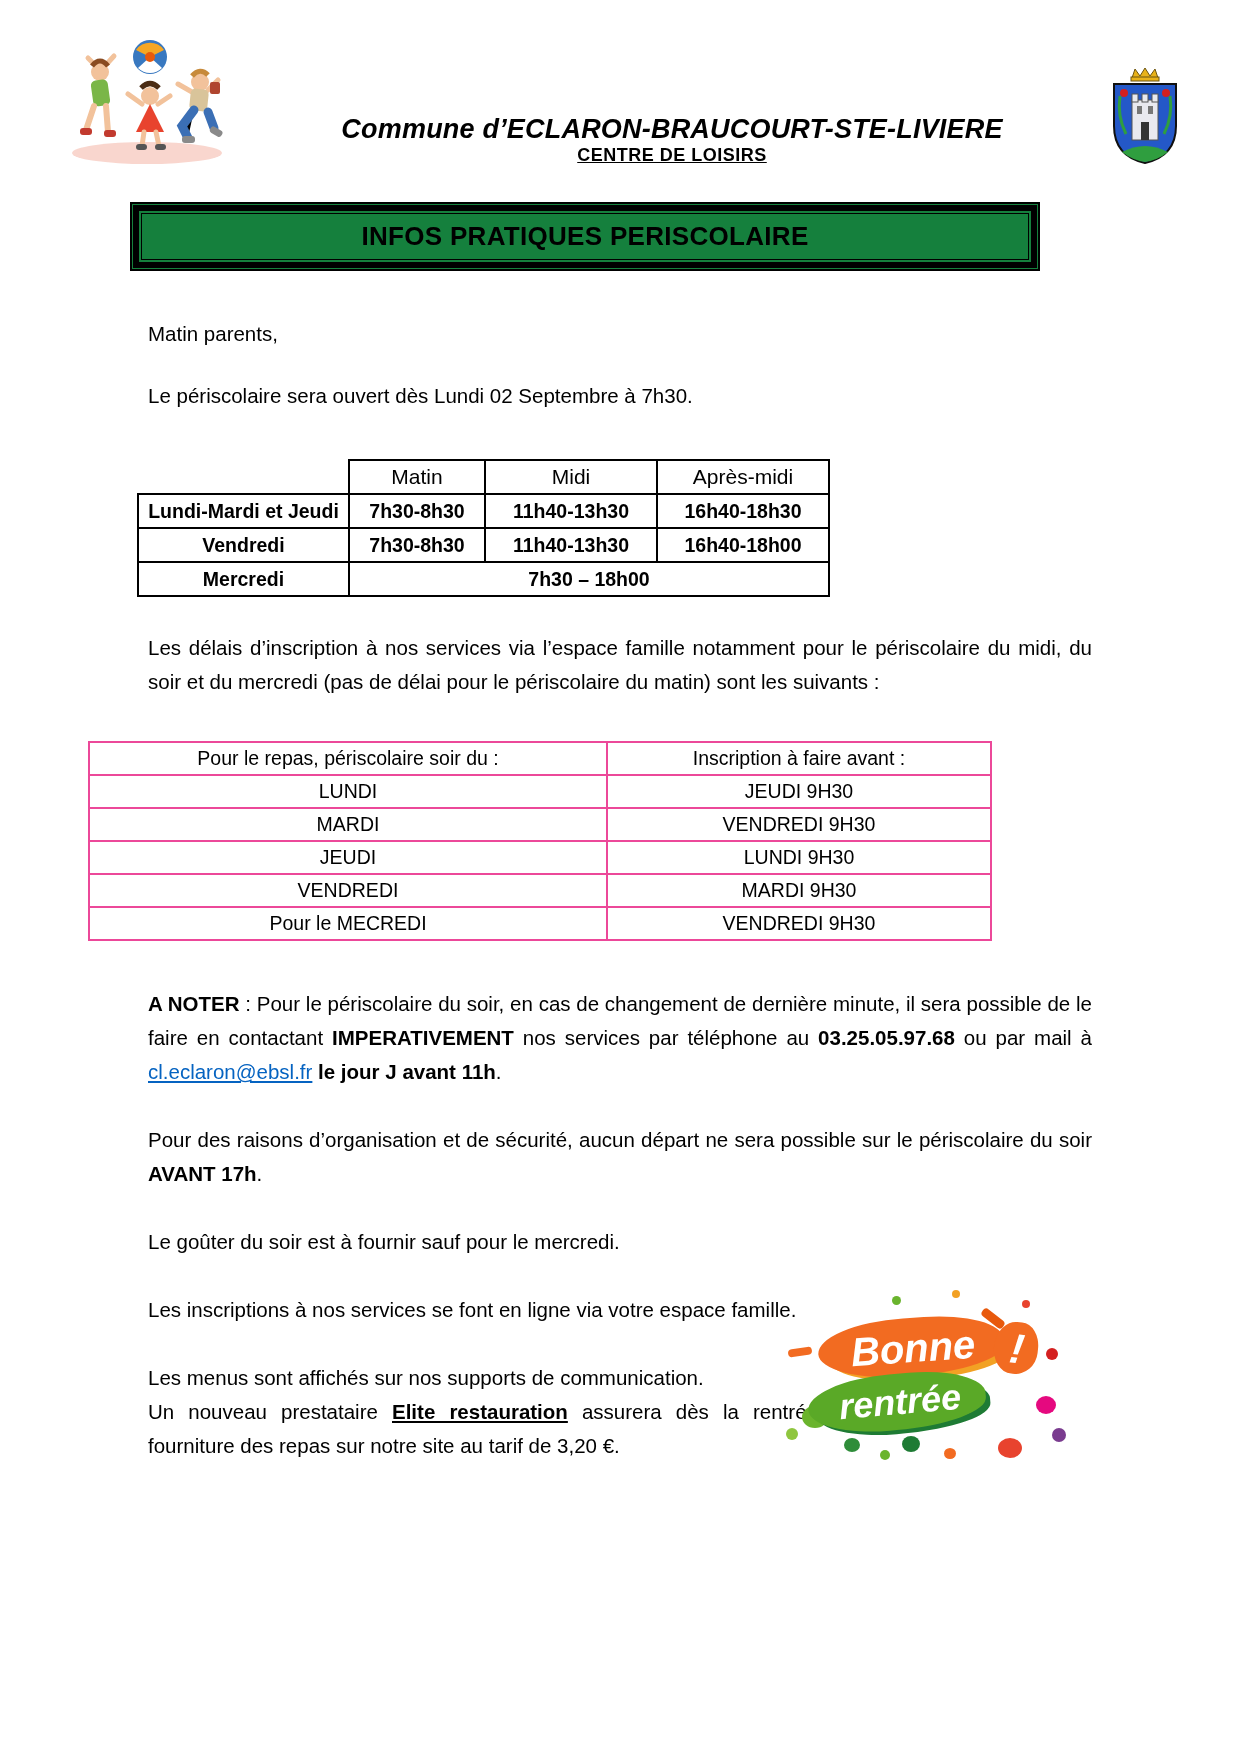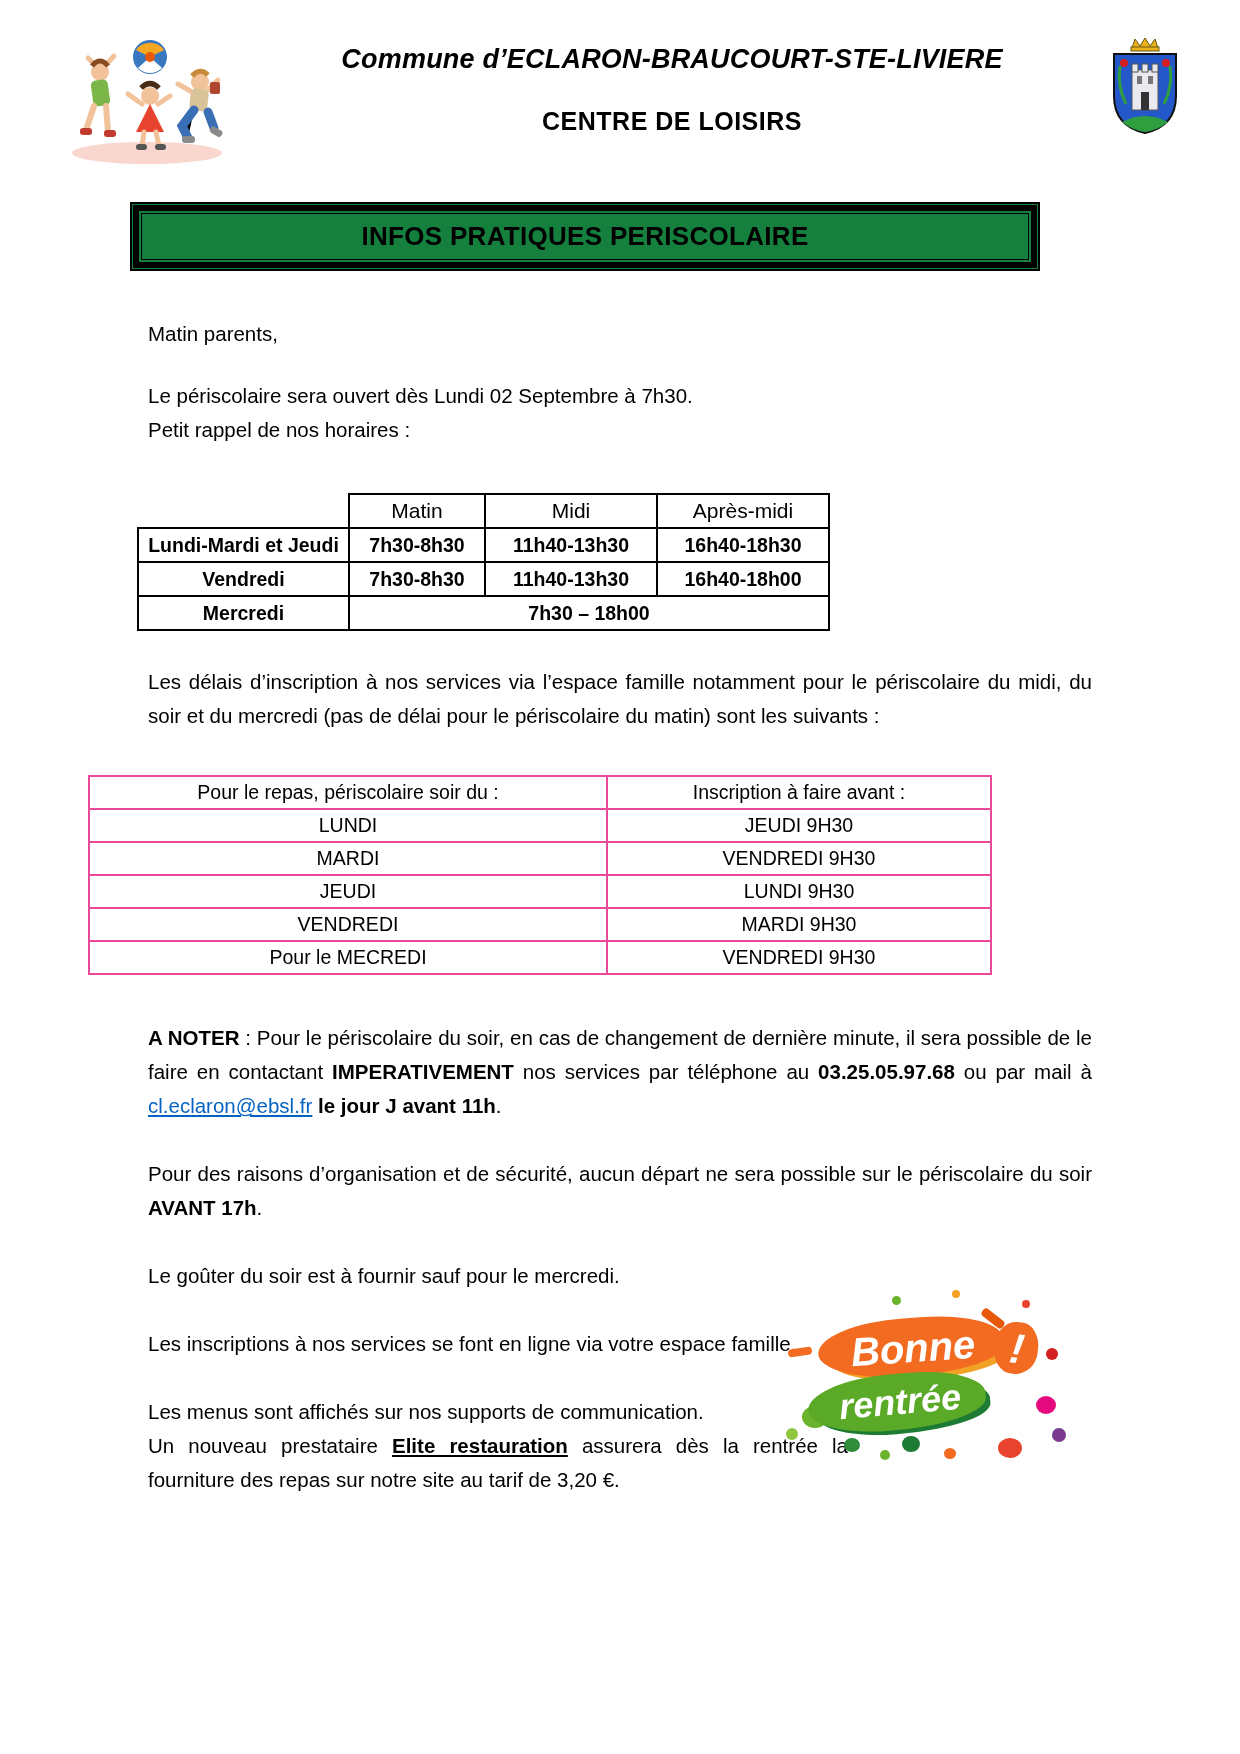--- a/index.html
+++ b/index.html
@@ -1,24 +1,24 @@
 <!DOCTYPE html>
 <html lang="fr"><head>
 <meta charset="utf-8">
 <style>
   html,body{margin:0;padding:0;background:#fff;}
   body{font-family:"Liberation Sans", sans-serif; color:#000;}
   .page{position:relative;width:1240px;height:1754px;margin:0 auto;background:#fff;overflow:hidden;}
 
   
-  .header{display:flex;align-items:flex-start;padding:34px 58px 0 58px;}
+  .header{display:flex;align-items:flex-end;padding:34px 58px 0 58px;}
   .clipart{width:178px;height:132px;flex:0 0 auto;}
   .header-center{flex:1;text-align:center;padding-top:10px;}
   .commune-title{font-size:27px;font-weight:bold;font-style:italic;letter-spacing:.2px;}
-  .centre-title{font-size:25px;font-weight:bold;margin-top:32px;letter-spacing:.5px;}
+  .centre-title{font-size:18px;font-weight:bold;margin-top:0;letter-spacing:.5px;text-decoration:underline;}
   .crest{width:74px;height:100px;flex:0 0 auto;margin-top:2px;}
 
   
   .banner-outer{margin:36px 200px 0 130px;border:2px solid #000;padding:1px;background:#15803d;}
   .banner-mid{border:6px solid #000;padding:2px;}
   .banner-inner{border:1px solid #000;text-align:center;font-weight:bold;font-size:26px;padding:7px 4px;letter-spacing:.3px;}
 
   
   .para{margin:0 148px;font-size:20.5px;line-height:34px;}
   .just{text-align:justify;}
@@ -122,21 +122,20 @@
   <div class="banner-outer">
     <div class="banner-mid">
       <div class="banner-inner">INFOS PRATIQUES PERISCOLAIRE</div>
     </div>
   </div>
 
   <p class="para mt-xl">Matin parents,</p>
 
   <div class="para mt-md">
     <div>Le périscolaire sera ouvert dès Lundi 02 Septembre à 7h30.</div>
-    <div>Petit rappel de nos horaires :</div>
   </div>
 
   <table class="hours-table">
     <tbody>
         <tr>
       <td class="blank-corner col-day"></td>
       <th class="col-matin">Matin</th>
       <th class="col-midi">Midi</th>
       <th class="col-apm">Après-midi</th>
     </tr>

